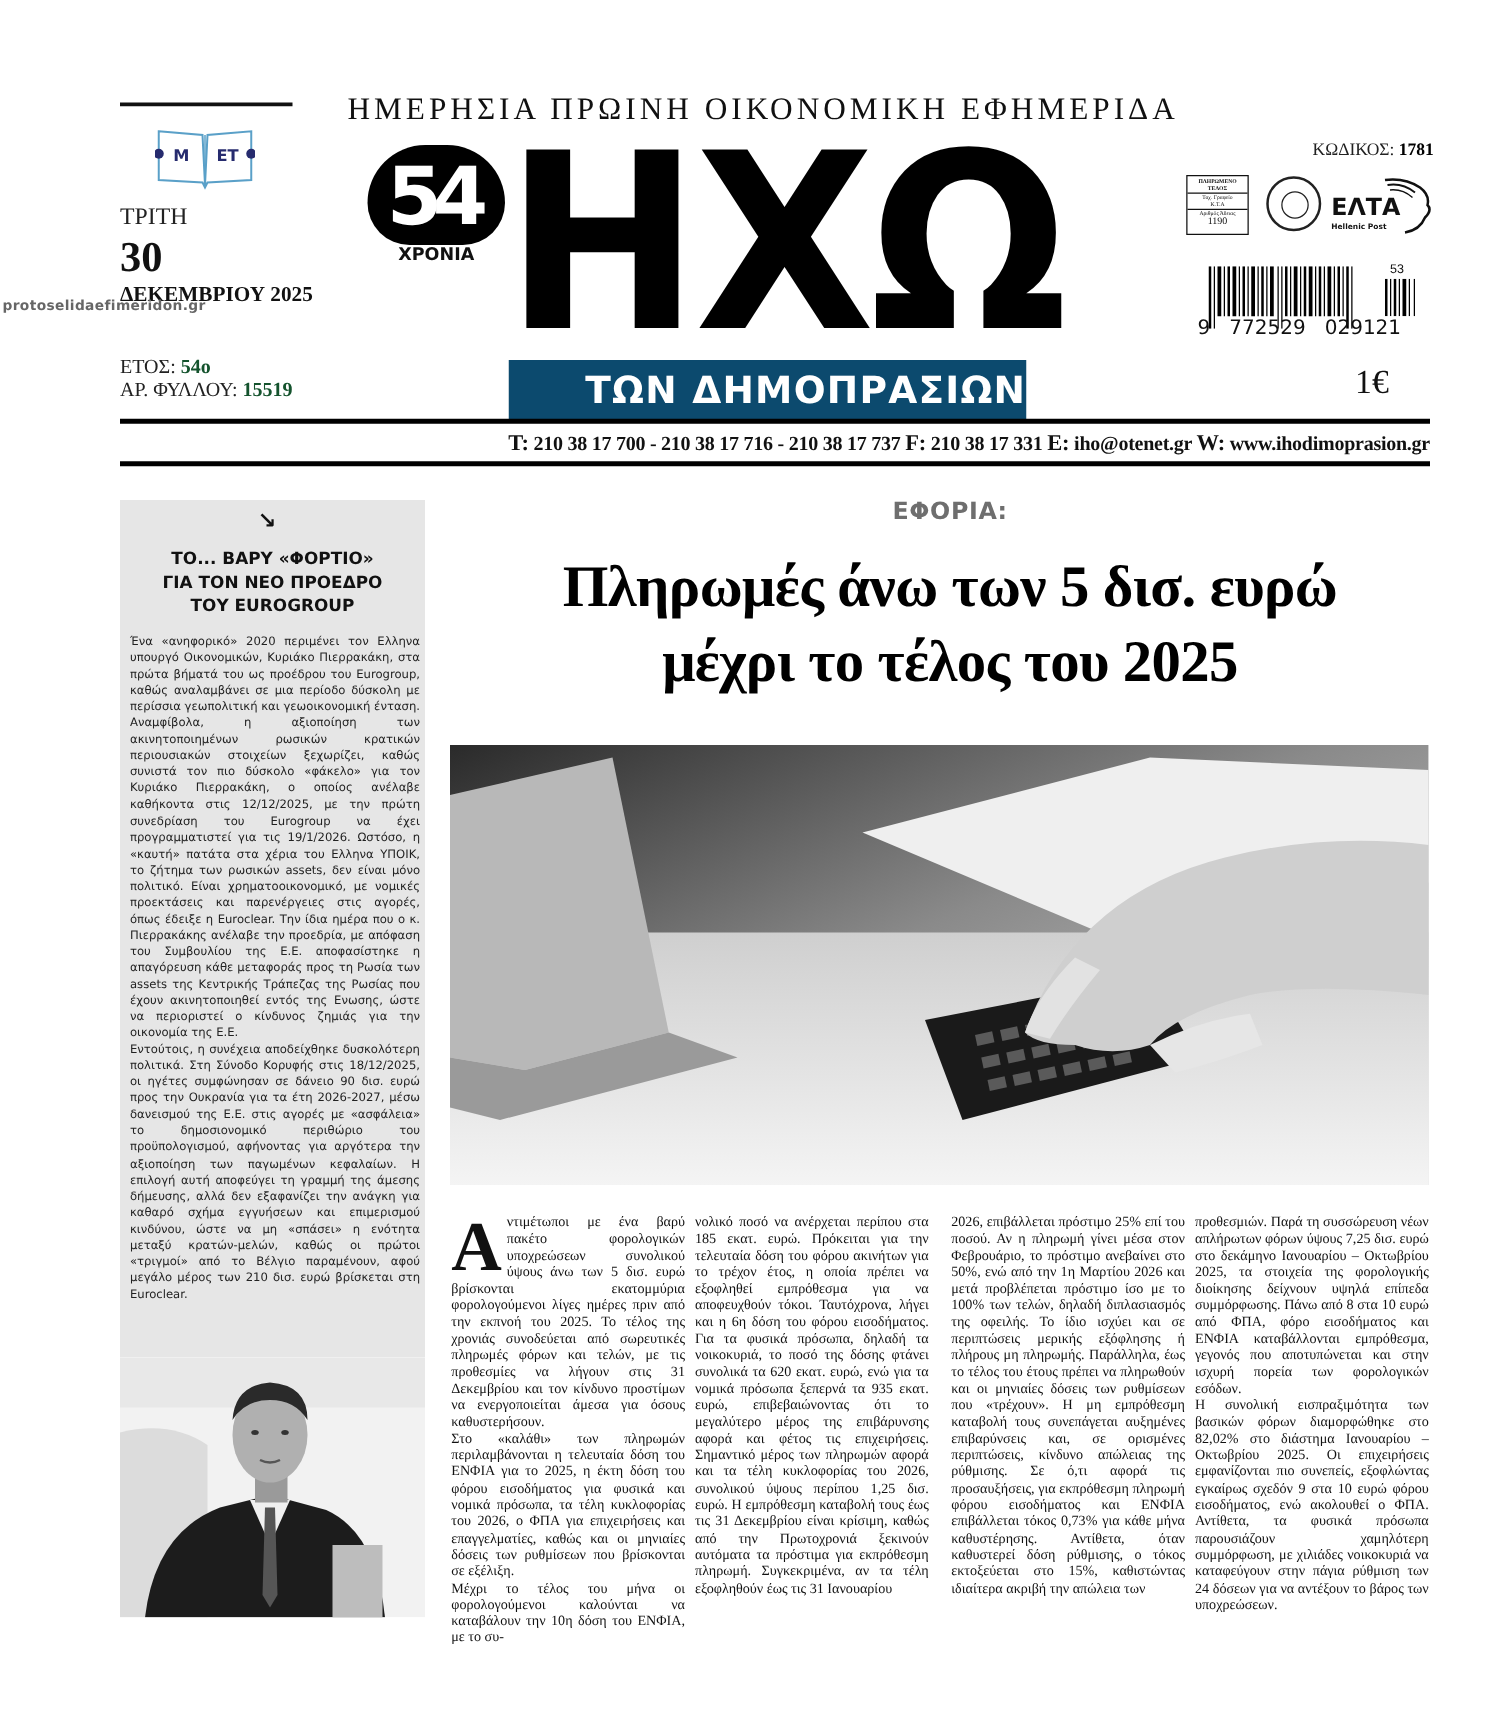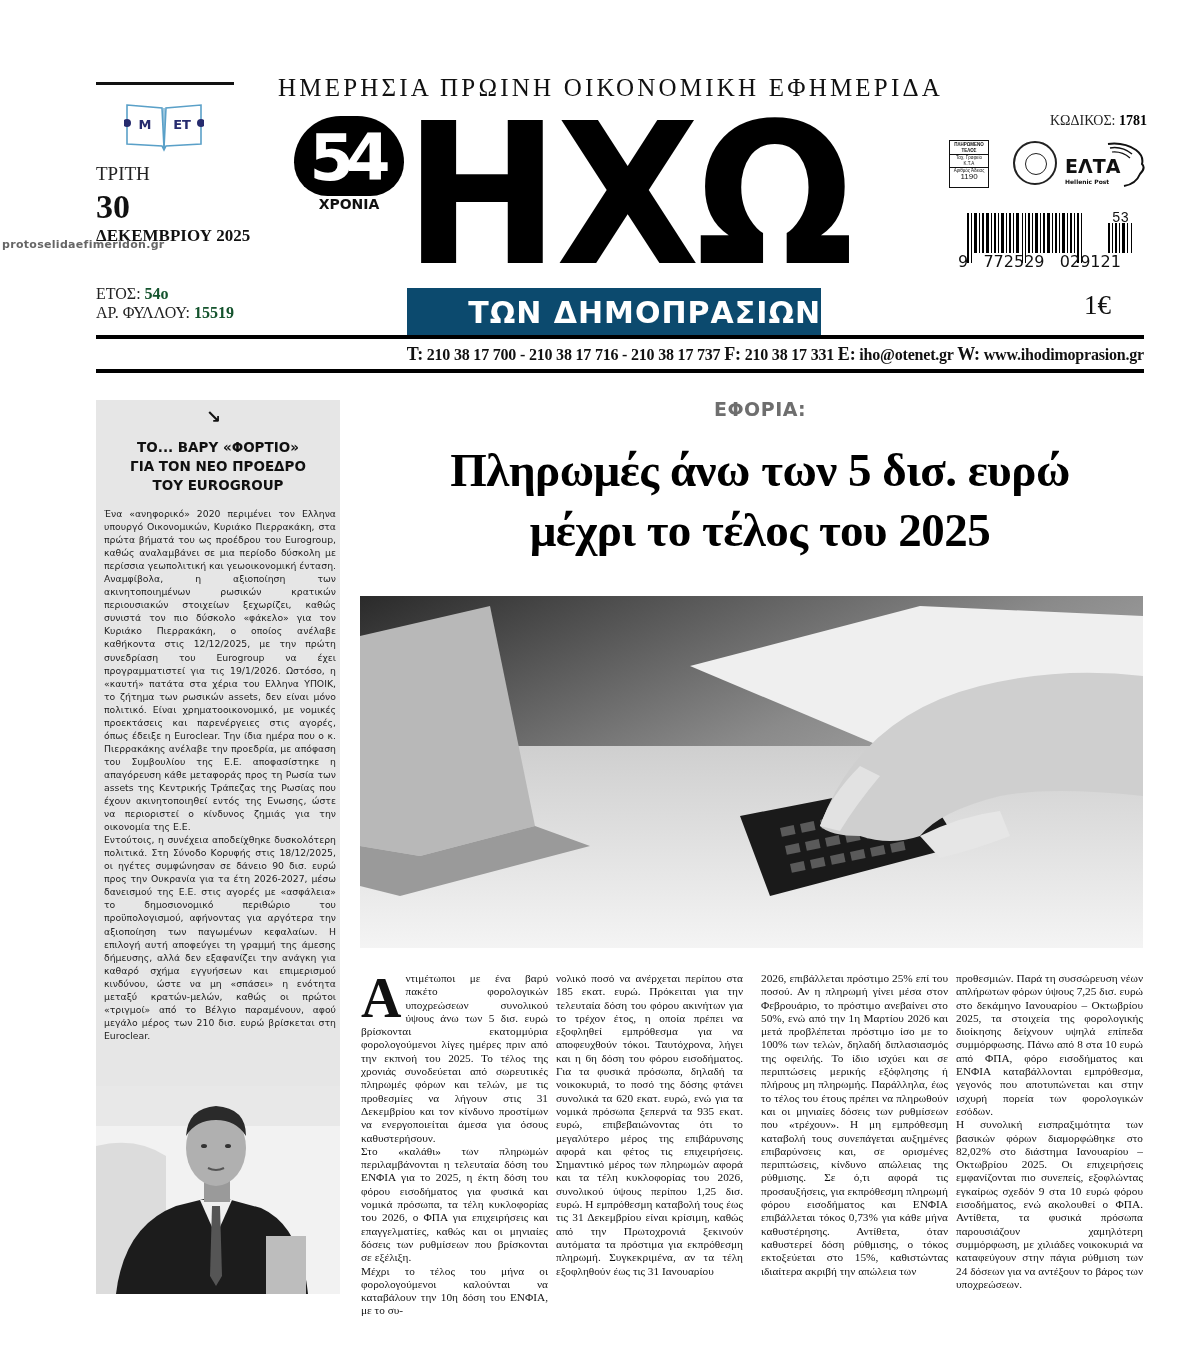--- a/index.html
+++ b/index.html
@@ -23,31 +23,31 @@
   .badge54 { left: 294px; top: 116px; width: 110px; height: 98px; }
   .badge54 .circle { position: absolute; left: 0; top: 0; width: 110px; height: 80px; border-radius: 55px 55px 40px 40px; background: #000; display: flex; align-items: center; justify-content: center; }
   .badge54 .num { font-family: "DejaVu Sans", sans-serif; font-weight: bold; font-size: 64px; color: #fff; letter-spacing: -8px; line-height: 1; margin-top: 4px; margin-left: -6px; }
   .badge54 .xronia { position: absolute; left: 0; top: 80px; width: 110px; text-align: center; font-family: "DejaVu Sans", sans-serif; font-size: 14px; font-weight: bold; }
 
   .title-main { left: 404px; top: 110px; width: 420px; height: 170px; font-family: "DejaVu Sans", sans-serif; font-weight: bold; font-size: 196px; line-height: 170px; letter-spacing: -4px; color: #000; text-align: center; transform: scaleX(0.95); transform-origin: left top; overflow: visible; white-space: nowrap; }
   .subtitle-bar { left: 407px; top: 288px; width: 414px; height: 48px; background: #0c4a6e; color: #fff; font-family: "DejaVu Sans", sans-serif; font-weight: bold; font-size: 30px; text-align: right; line-height: 50px; letter-spacing: 1px; }
 
   .code { left: 1050px; top: 113px; font-size: 14px; color: #222; white-space: nowrap; }
   .code b { font-weight: bold; color: #000; }
-  .stamp-box { left: 949px; top: 140px; width: 40px; height: 48px; border: 1px solid #111; font-family: Liberation Sans, sans-serif; font-size: 4.5px; text-align: center; line-height: 6px; }
+  .stamp-box { left: 949px; top: 140px; width: 50px; height: 48px; border: 1px solid #111; font-family: Liberation Serif, serif; font-size: 4.5px; text-align: center; line-height: 6px; }
   .stamp-circle { left: 1013px; top: 141px; width: 44px; height: 44px; border-radius: 50%; border: 2px solid #222; }
   .stamp-circle::after { content: ""; position: absolute; left: 10px; top: 10px; width: 20px; height: 20px; border-radius: 50%; border: 1px solid #222; }
   .elta { left: 1065px; top: 155px; font-family: "DejaVu Sans", sans-serif; font-weight: bold; font-size: 19px; }
   .elta-sub { left: 1065px; top: 178px; font-family: "DejaVu Sans", sans-serif; font-size: 6px; font-weight: bold; }
   .elta-head { left: 1106px; top: 140px; width: 40px; height: 48px; }
 
   .barcode { left: 965px; top: 213px; width: 130px; height: 50px; }
   .barcode2 { left: 1107px; top: 223px; width: 28px; height: 30px; }
   .bc-digits { left: 958px; top: 252px; font-family: "DejaVu Sans", sans-serif; font-size: 16px; white-space: nowrap; background: transparent; }
-  .bc-addon { left: 1112px; top: 210px; font-family: Liberation Mono, monospace; font-size: 14px; }
+  .bc-addon { left: 1112px; top: 210px; font-family: Liberation Sans, sans-serif; font-size: 10px; }
 
   .price { left: 1084px; top: 290px; font-size: 27px; color: #111; }
 
   .rule-thick-1 { left: 96px; top: 335px; width: 1048px; height: 4px; background: #000; }
   .contact { left: 96px; top: 341px; width: 1048px; text-align: right; font-family: "Liberation Serif", serif; font-size: 16px; font-weight: bold; line-height: 26px; white-space: nowrap; letter-spacing: -0.2px; }
   .contact .k { font-size: 18px; }
   .rule-thick-2 { left: 96px; top: 369px; width: 1048px; height: 4px; background: #000; }
   .sidebar-photo-bg { left: 96px; top: 400px; width: 244px; height: 686px; background: #e6e6e6; }
   .arrow { left: 206px; top: 406px; font-family: "DejaVu Sans", sans-serif; font-size: 18px; font-weight: bold; }
   .side-title { left: 104px; top: 438px; width: 228px; text-align: center; font-family: "DejaVu Sans", sans-serif; font-weight: bold; font-size: 13.5px; line-height: 19px; color: #111; }

